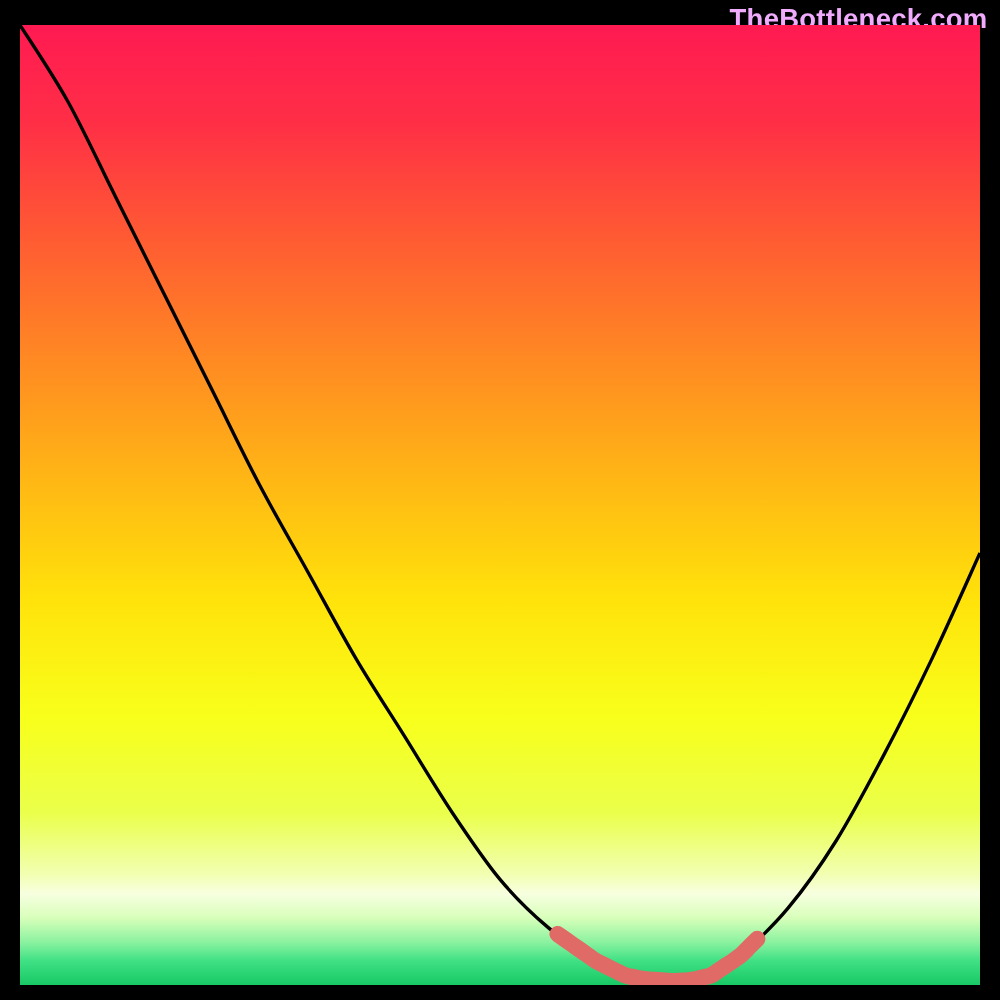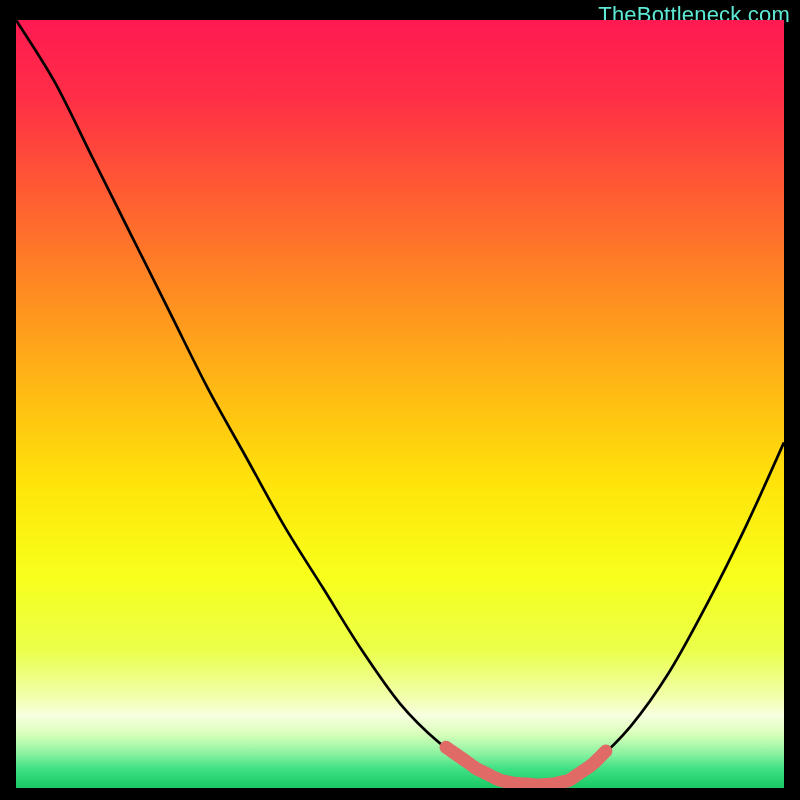--- a/index.html
+++ b/index.html
@@ -21,23 +21,23 @@
     position: absolute;
     left: 16px;
     top: 20px;
     width: 768px;
     height: 768px;
   }
   .watermark {
     position: absolute;
     top: 2px;
     right: 10px;
-    color: #5eead4;
+    color: #f0abfc;
     font-size: 22px;
-    font-weight: 400;
+    font-weight: 700;
     letter-spacing: 0.2px;
     user-select: none;
   }
 </style>
 </head>
 <body>
 
 <div class="stage">
   <div class="watermark">TheBottleneck.com</div>
 

